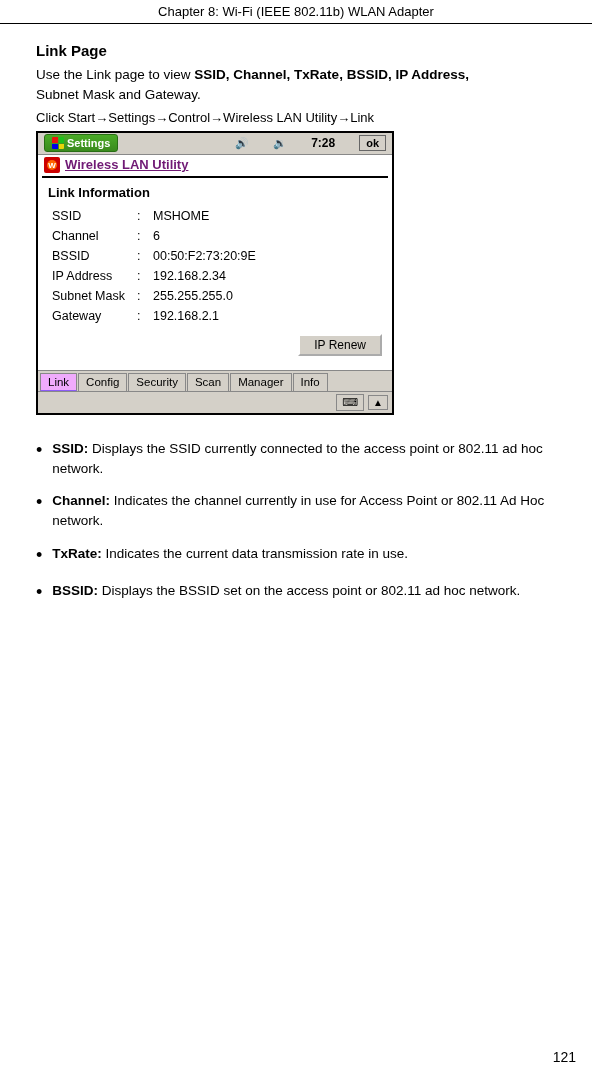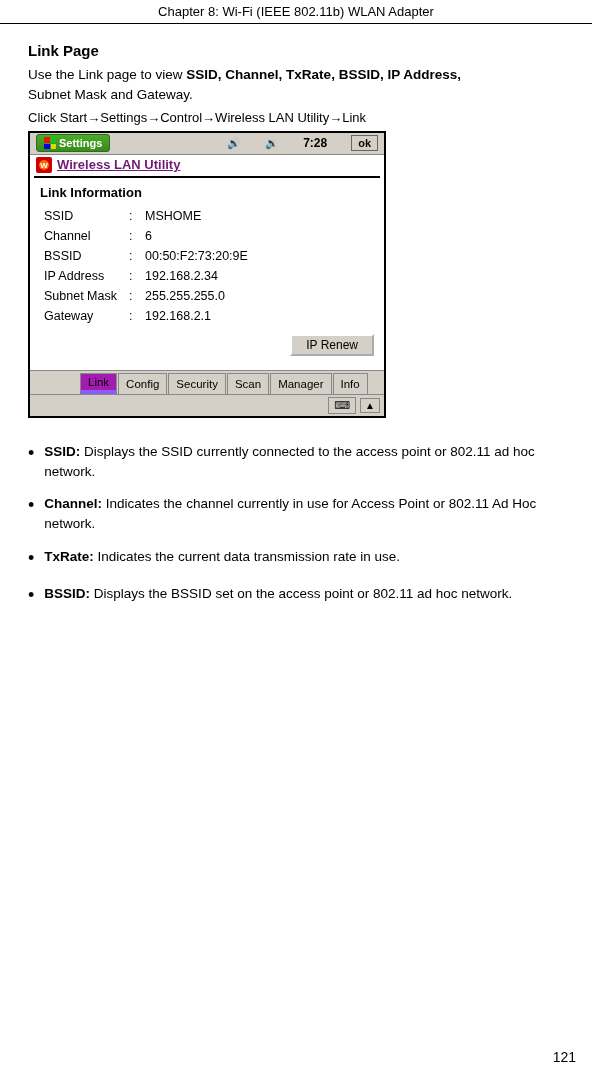--- a/index.html
+++ b/index.html
@@ -16,21 +16,21 @@
     
     .page-header {
       border-bottom: 1px solid #000;
       text-align: center;
       font-size: 13px;
       padding: 4px 0 4px 0;
       color: #000;
     }
 
     .content {
-      padding: 18px 28px 28px 28px;
+      padding: 18px 28px 28px 36px;
     }
 
     .link-page-title {
       font-size: 15px;
       font-weight: bold;
       margin-bottom: 6px;
     }
 
     .intro-text {
       font-size: 13.5px;
@@ -181,24 +181,23 @@
       background: #d4d0c8;
       border: 1px solid #888;
       border-bottom: none;
       font-size: 11.5px;
       padding: 2px 7px;
       cursor: pointer;
       position: relative;
     }
 
     .tab.active {
-      background: #a21caf;
-      border-bottom: 4px solid #8b5cf6;
+      background: #f0abfc;
+      border-bottom: 1px solid #8b5cf6;
       z-index: 2;
-      margin-left: 48px;
     }
 
     
     .bottom-toolbar {
       background: #d4d0c8;
       border-top: 1px solid #888;
       display: flex;
       align-items: center;
       justify-content: flex-end;
       padding: 2px 4px;

